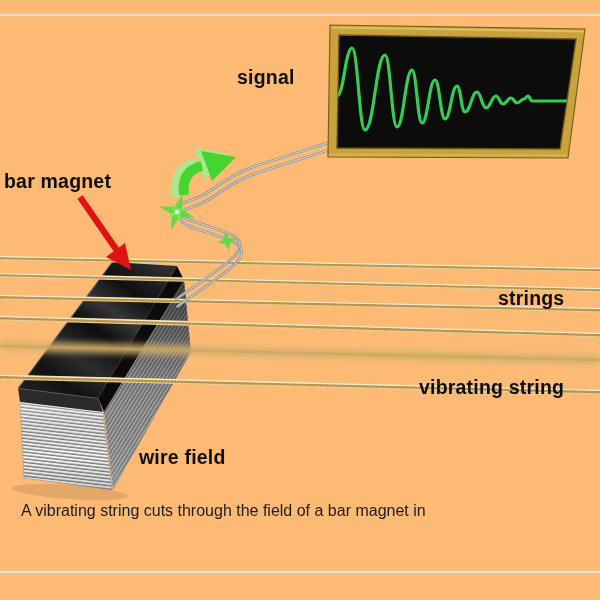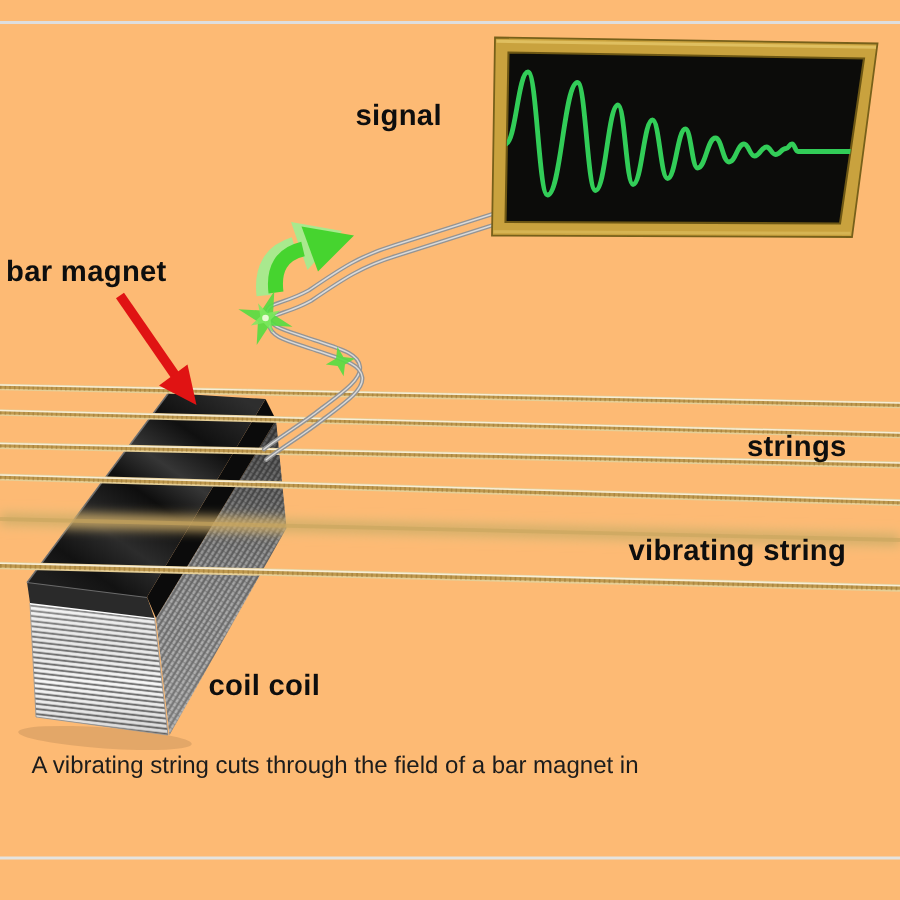--- a/index.html
+++ b/index.html
@@ -11,21 +11,21 @@
   .rule-top{top:14px;height:2px;}
   .rule-bottom{top:571px;height:2px;background:#e4e4e0;}
   svg.scene{position:absolute;left:0;top:0;}
   .lbl{
     position:absolute;font-size:19.5px;font-weight:bold;color:#0e0e0e;
     white-space:nowrap;letter-spacing:0.2px;
   }
   .lbl-signal{left:237px;top:66px;}
   .lbl-bar-magnet{left:4px;top:170px;}
   .lbl-strings{left:498px;top:287px;}
-  .lbl-vibrating{left:419px;top:356px;}
+  .lbl-vibrating{left:419px;top:376px;}
   .lbl-wire-coil{left:139px;top:446px;}
   .caption{
     position:absolute;left:21px;top:500px;width:520px;
     font-size:16px;font-weight:400;color:#1c1c1c;line-height:1.42;
   }
 </style>
 </head>
 <body>
 
 <div class="stage">
@@ -171,19 +171,19 @@
       <line x1="329" y1="154.5" x2="567" y2="155.5" stroke="#dcbc5c" stroke-width="2" opacity="0.7"></line>
       <polygon points="339,35 576,39 560,149 337,148" stroke="#6d5714" stroke-width="1.4" fill="#0c0c0a"></polygon>
       <path id="waveform-path" clip-path="url(#screenClip)" fill="none" stroke-width="3.2" stroke-linecap="round" stroke-linejoin="round" d="M337,96C343.8,96 345.3,48 352,48C357.9,48 359.1,130 365,130C374.0,130 376.0,55 385,55C390.4,55 391.6,127 397,127C403.8,127 405.3,70 412,70C416.5,70 417.5,123 422,123C427.9,123 429.1,80 435,80C439.5,80 440.5,119 445,119C450.4,119 451.6,86 457,86C460.6,86 461.4,112 465,112C470.4,112 471.6,92 477,92C481.1,92 481.9,108 486,108C490.5,108 491.5,96 496,96C499.1,96 499.9,104 503,104C506.6,104 507.4,98 511,98C513.7,98 514.3,103 517,103C520.1,103 520.9,99 524,99C525.8,99 526.2,96 528,96C529.8,96 530.2,101 532,101C550.0,101 554.0,101 572,101" stroke="#32cd58"></path>
     </g>
   </svg>
 
   <div class="lbl lbl-signal">signal</div>
   <div class="lbl lbl-strings">strings</div>
   <div class="lbl lbl-bar-magnet">bar magnet</div>
   <div class="lbl lbl-vibrating">vibrating string</div>
-  <div class="lbl lbl-wire-coil">coil coil</div>
+  <div class="lbl lbl-wire-coil">wire field</div>
 
   <div class="caption">
     <span>A vibrating string cuts through the field of a bar magnet in</span><br>
   </div>
 
 </div>
 
 </body></html>

